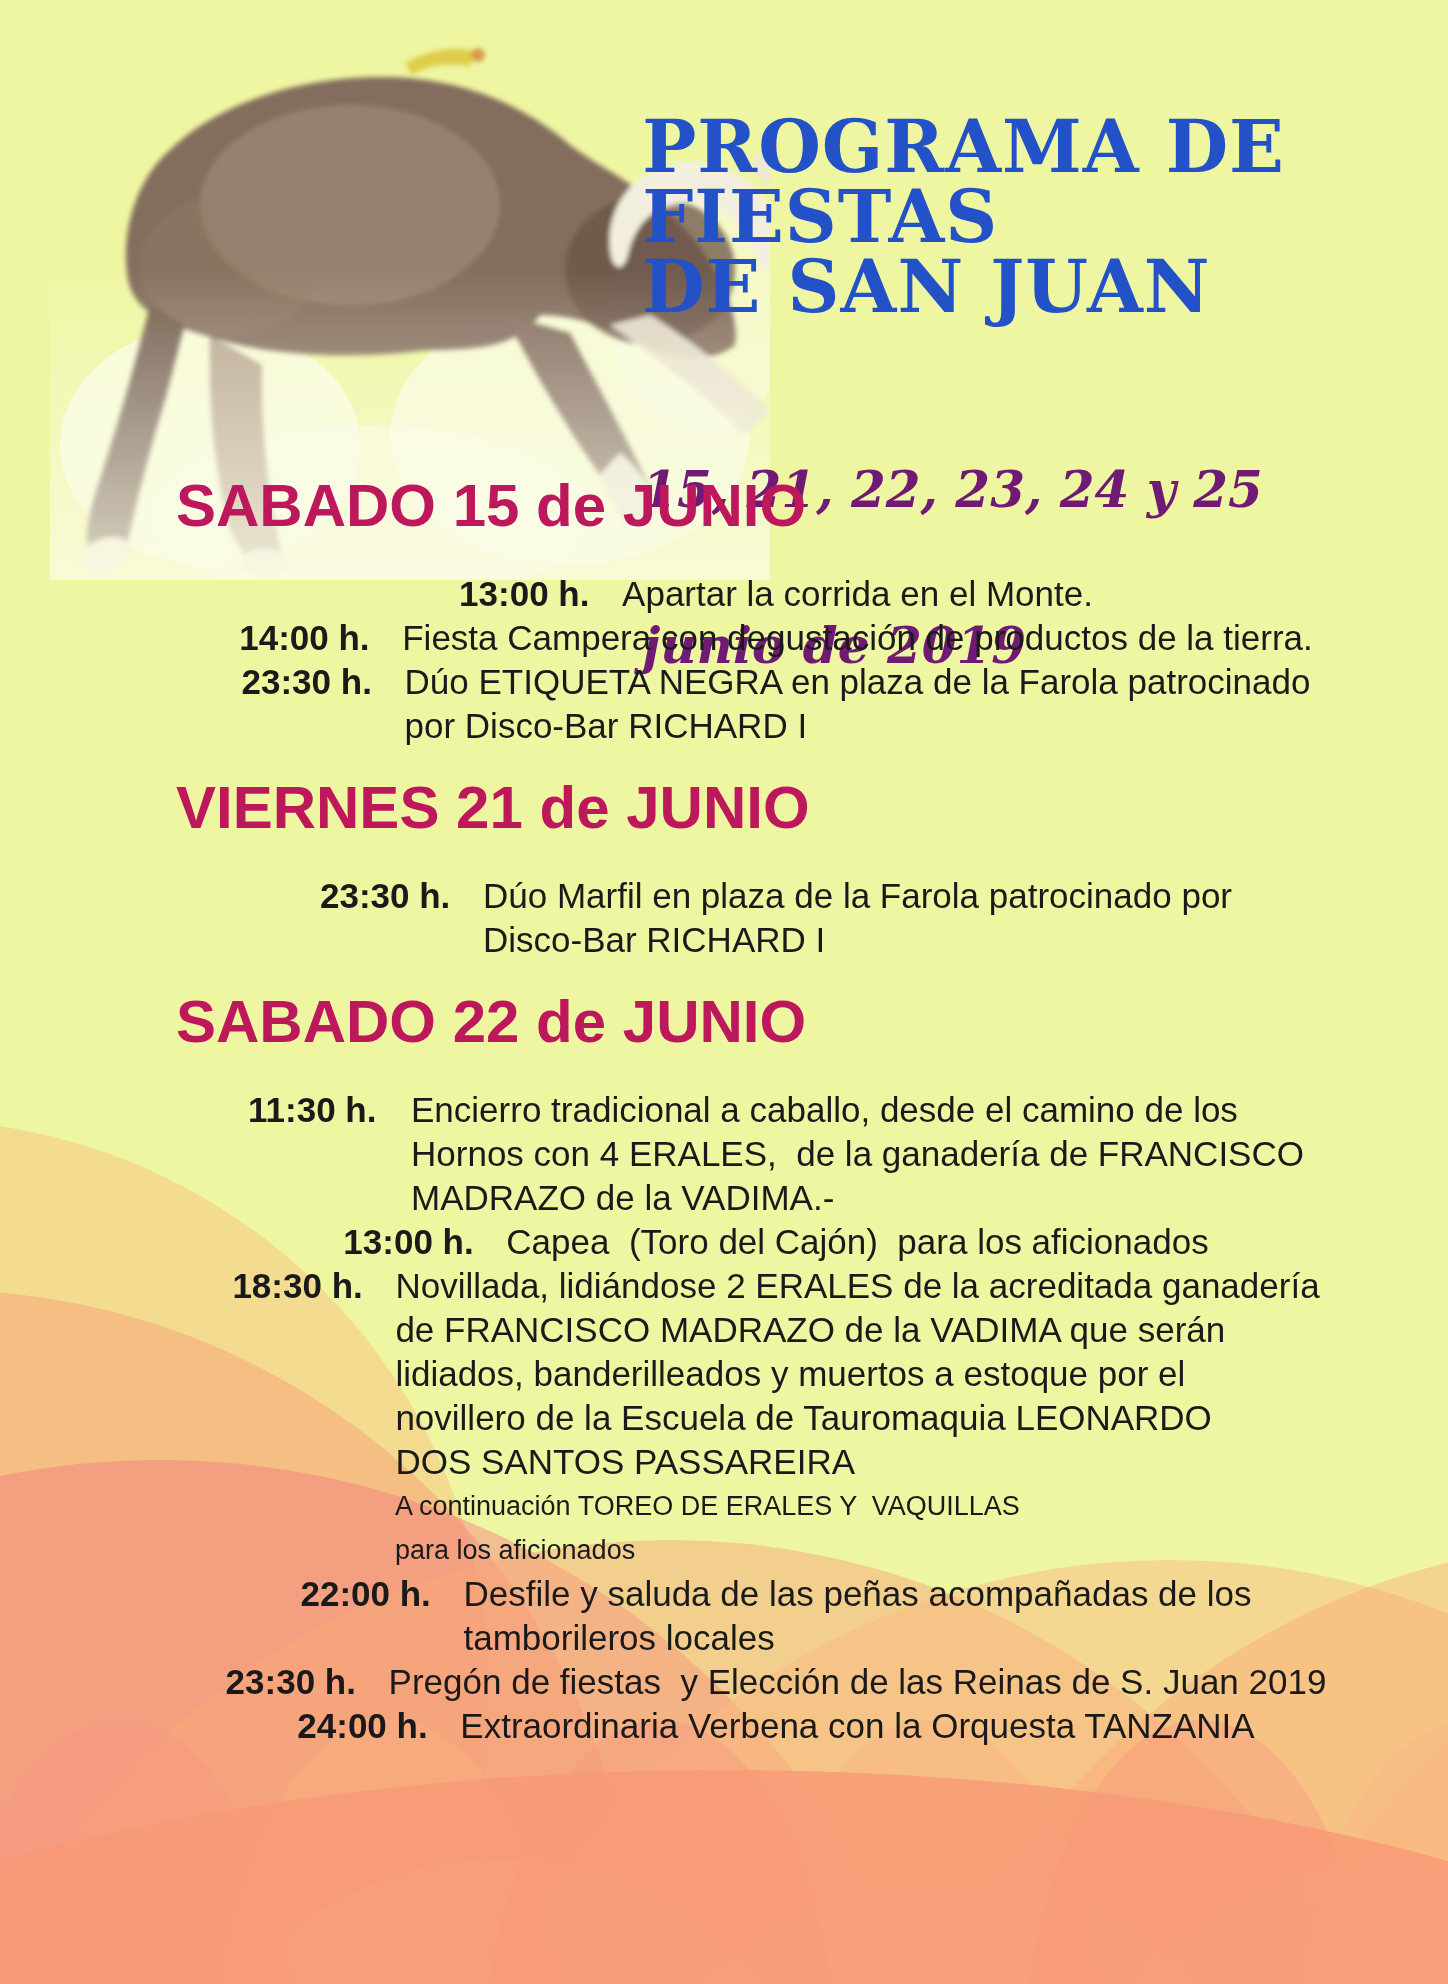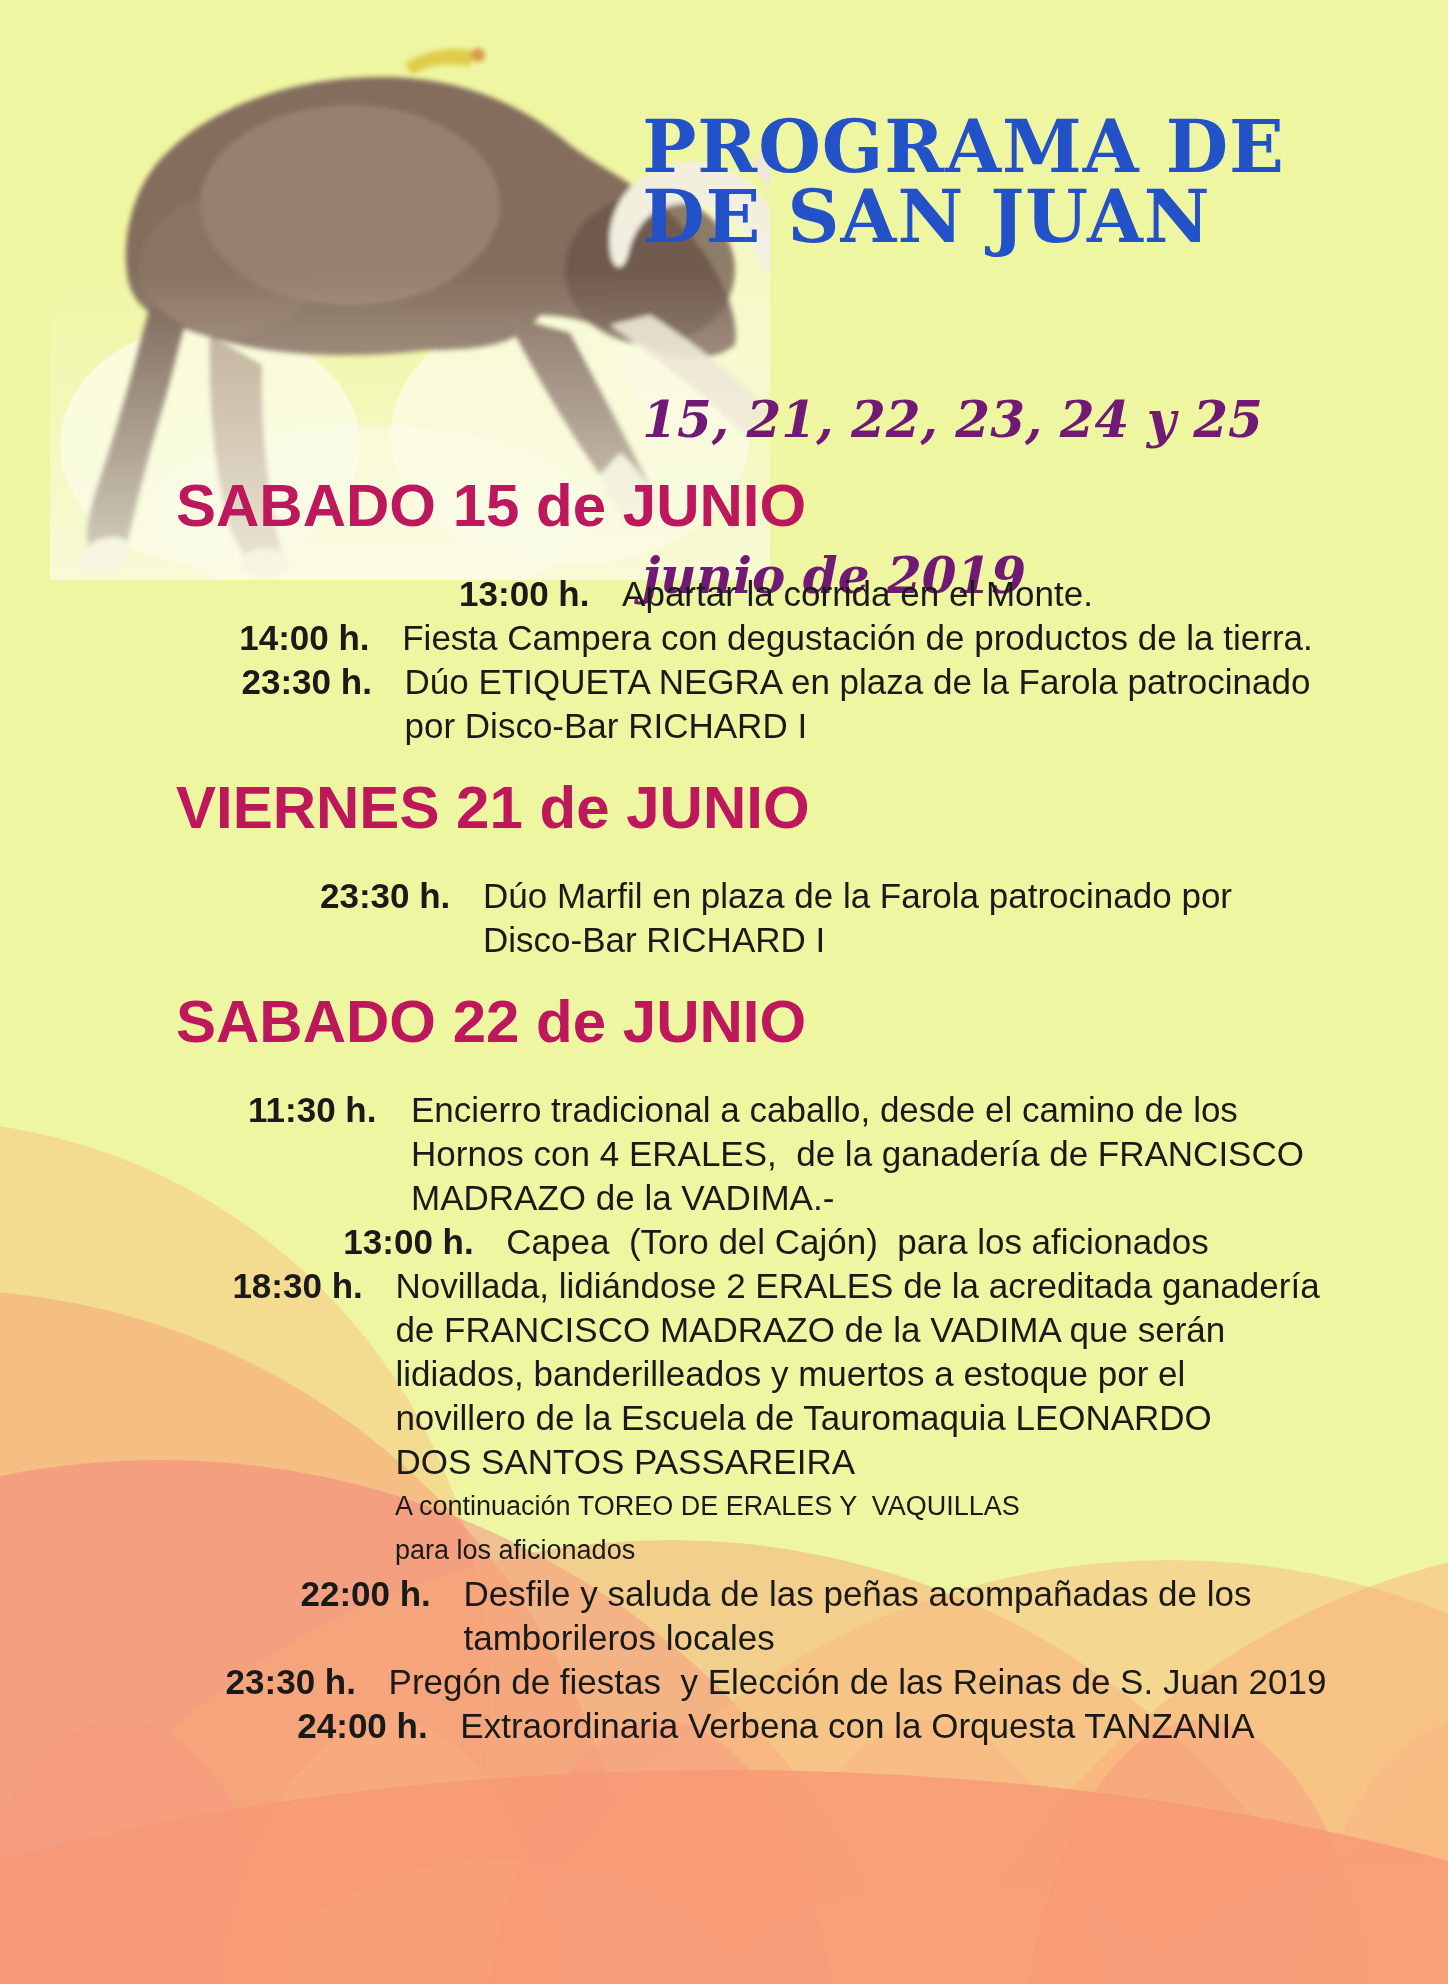--- a/index.html
+++ b/index.html
@@ -145,20 +145,21 @@
 
         <path d="M355,48 C375,36 402,30 425,36 L420,52 C400,47 378,50 362,60 Z" fill="#ddc944"></path>
         <circle cx="428" cy="40" r="7" fill="#cf7a30" opacity="0.8"></circle>
       </g>
       <rect x="0" y="0" width="720" height="565" fill="url(#fade)"></rect>
     </svg>
   </div>
 
   <div class="header-block">
     <div class="title-line">PROGRAMA DE</div>
+    <div class="title-line">FIESTAS</div>
     <div class="title-line">DE SAN JUAN</div>
     <div class="dates-block">
       <div>15, 21, 22, 23, 24 y 25</div>
       <div>junio de 2019</div>
     </div>
   </div>
 
   <div class="schedule">
 
     <div class="section">

